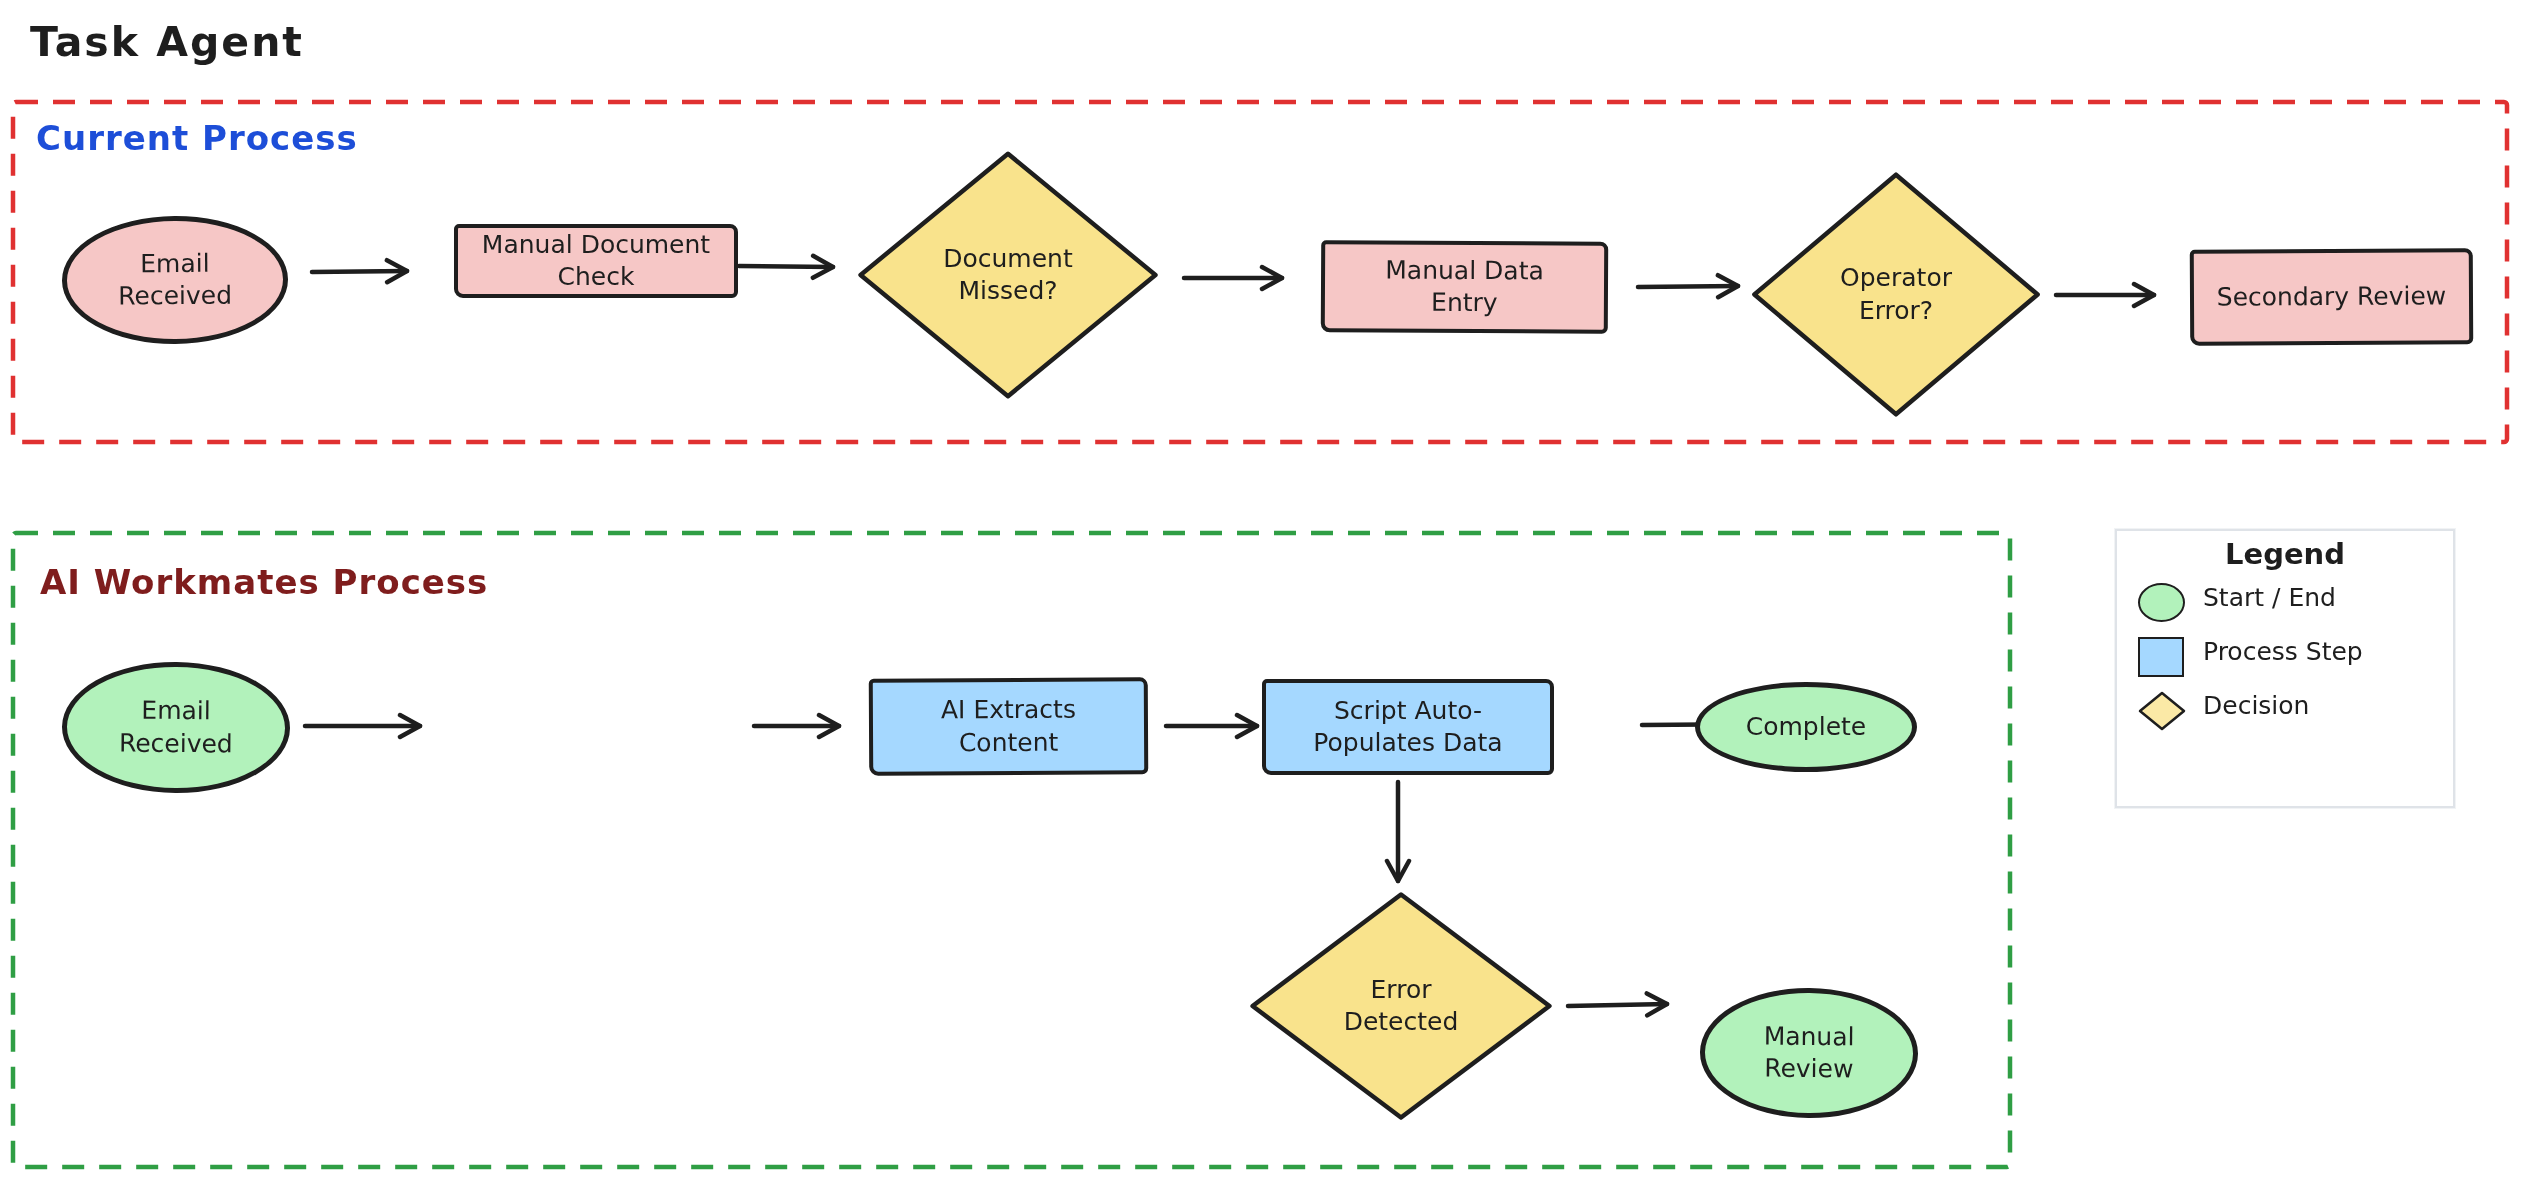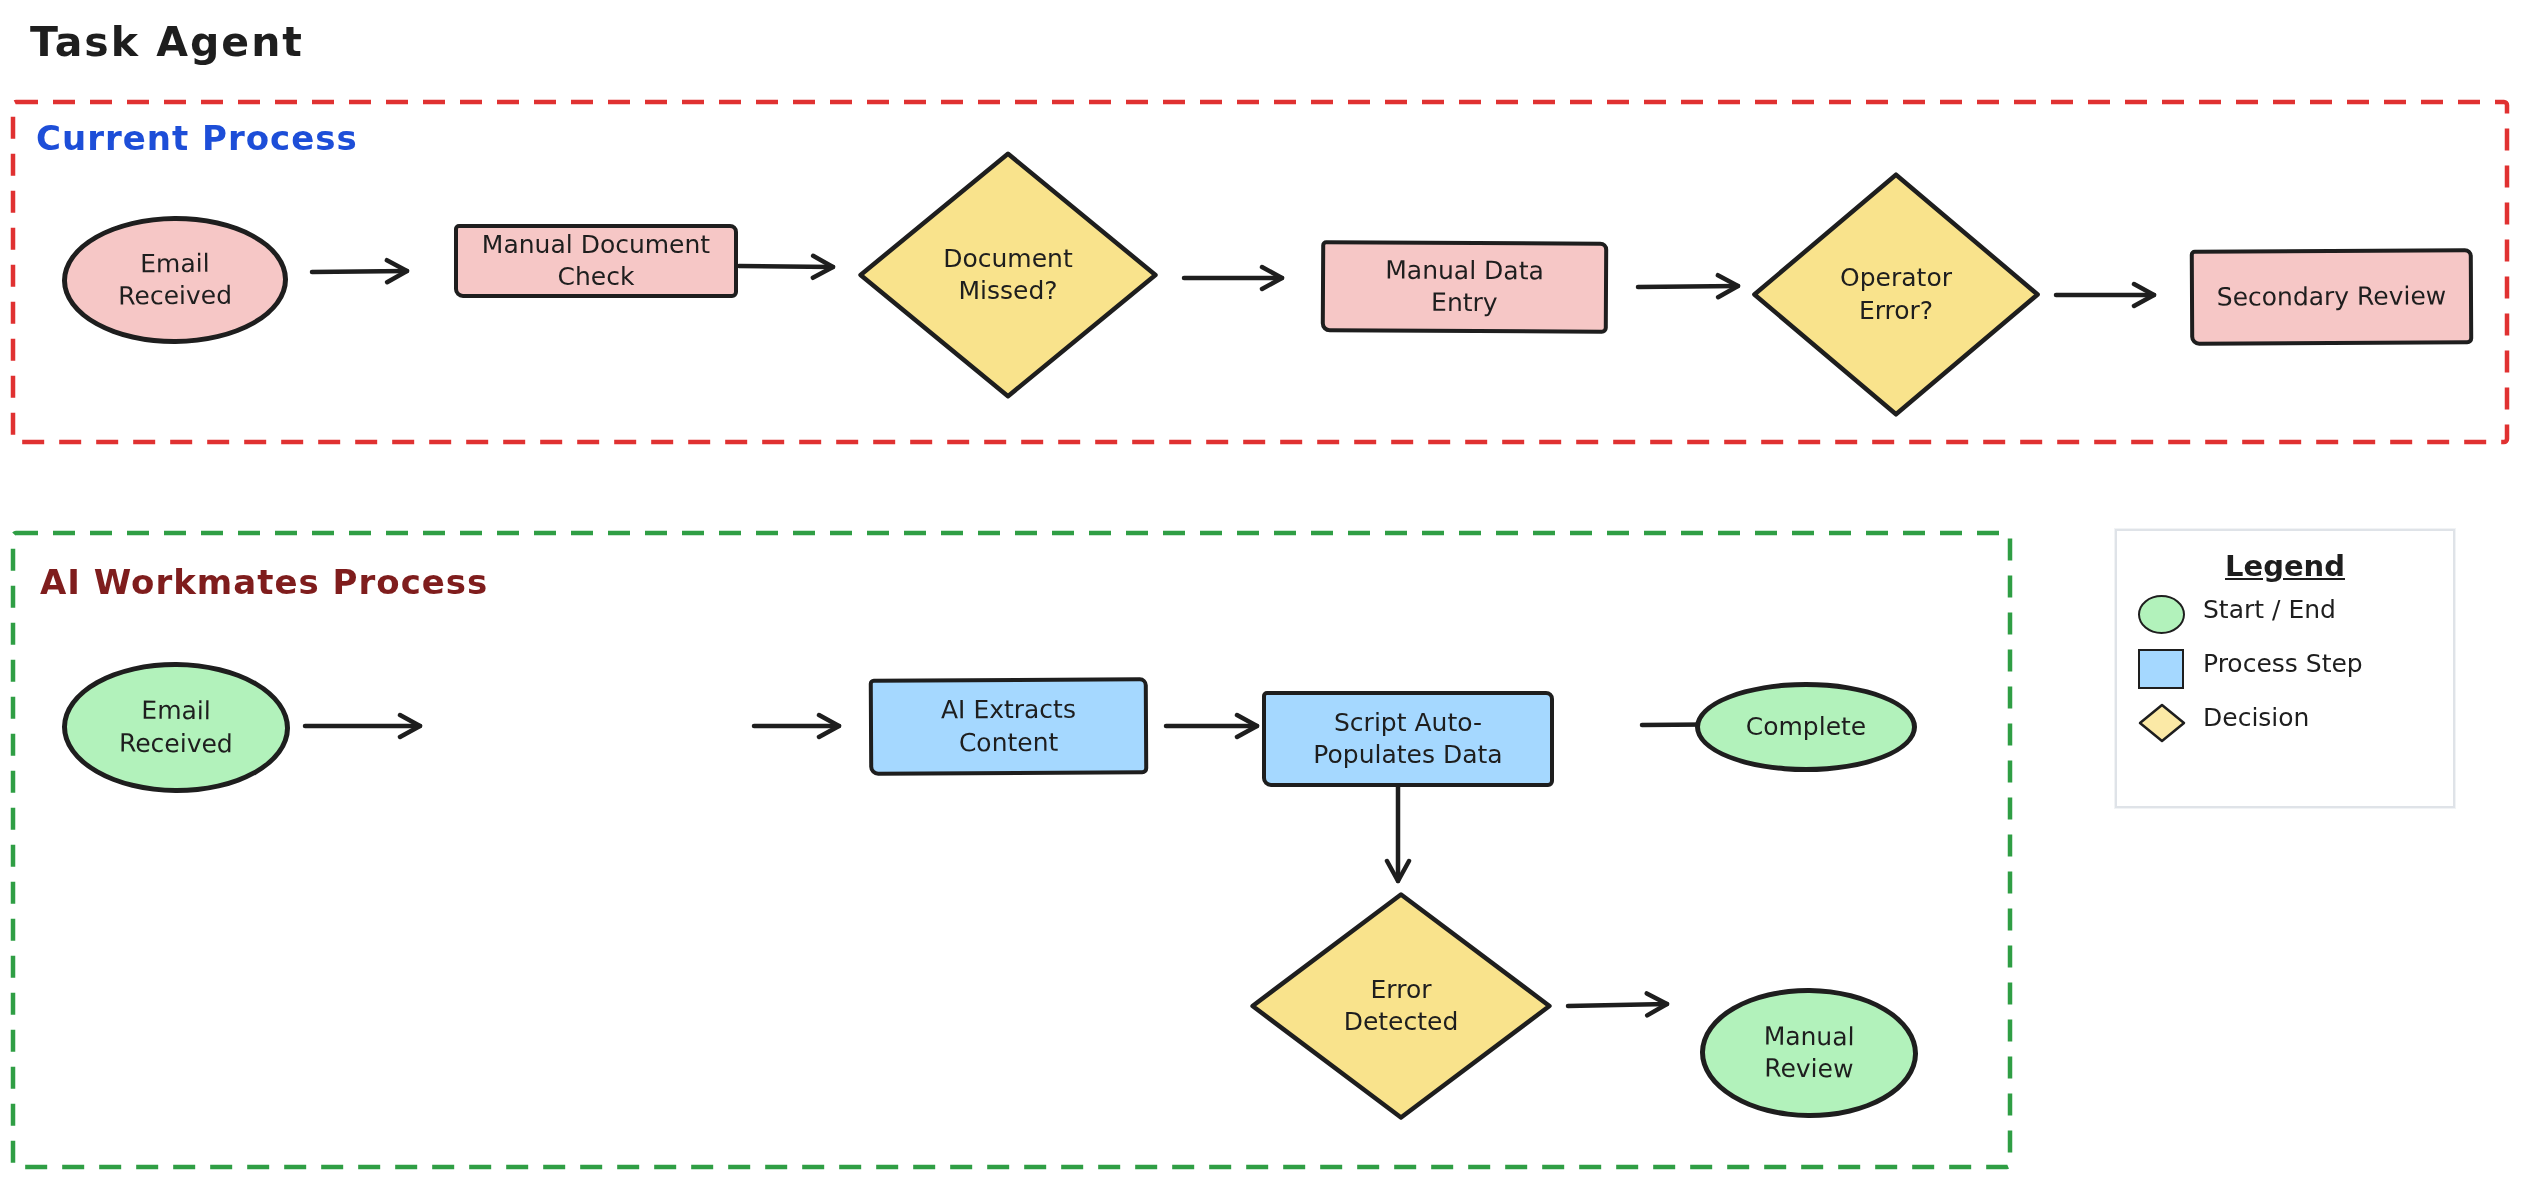--- a/index.html
+++ b/index.html
@@ -18,21 +18,21 @@
   .green{background:#b2f2bb;}
   .diamond{background:transparent;}
   .diamond > svg{position:absolute;left:0;top:0;width:100%;height:100%;}
   .diamond > span{position:relative;z-index:2;}
   .sec-label{position:absolute;font-size:34px;font-weight:700;letter-spacing:1px;}
   .title{position:absolute;left:30px;top:18px;font-size:41px;font-weight:700;letter-spacing:2px;}
   #legend{
     position:absolute;left:2115px;top:529px;width:340px;height:279px;background:#ffffff;
     border:2px solid #dfe3e8;box-sizing:border-box;box-shadow:0 0 0 1px #f1f3f5;
   }
-  #legend .ltitle{text-align:center;font-size:29px;margin-top:18px;font-weight:600;text-decoration:underline;}
+  #legend .ltitle{text-align:center;font-size:29px;margin-top:6px;font-weight:600;}
   .lrow{display:flex;height:54px;margin-left:21px;margin-top:0;}
   .lrow .shape{width:48px;height:40px;flex:0 0 48px;position:relative;}
   .lrow .ltext{margin-left:17px;font-size:25px;}
   .l-ellipse{width:47px;height:39px;border:2.5px solid #1e1e1e;border-radius:50%;
              background:#b2f2bb;box-sizing:border-box;}
   .l-rect{width:46px;height:40px;border:2.5px solid #1e1e1e;background:#a5d8ff;box-sizing:border-box;}
 </style>
 </head>
 <body>
 
@@ -106,21 +106,21 @@
     <span>Email
 Received</span>
   </div>
 
 
   <div class="node rect blue" style="left:869px;top:678px;width:279px;height:97px;transform:rotate(-.3deg);">
     <span>AI Extracts
 Content</span>
   </div>
 
-  <div class="node rect blue" style="left:1262px;top:679px;width:292px;height:96px;margin-top:12px;">
+  <div class="node rect blue" style="left:1262px;top:679px;width:292px;height:96px;">
     <span>Script Auto-
 Populates Data</span>
   </div>
 
   <div class="node ellipse green" style="left:1695px;top:682px;width:222px;height:90px;">
     <span>Complete</span>
   </div>
 
   <div class="node diamond" style="left:1248px;top:891px;width:306px;height:230px;">
     <svg viewBox="0 0 100 100" preserveAspectRatio="none">

